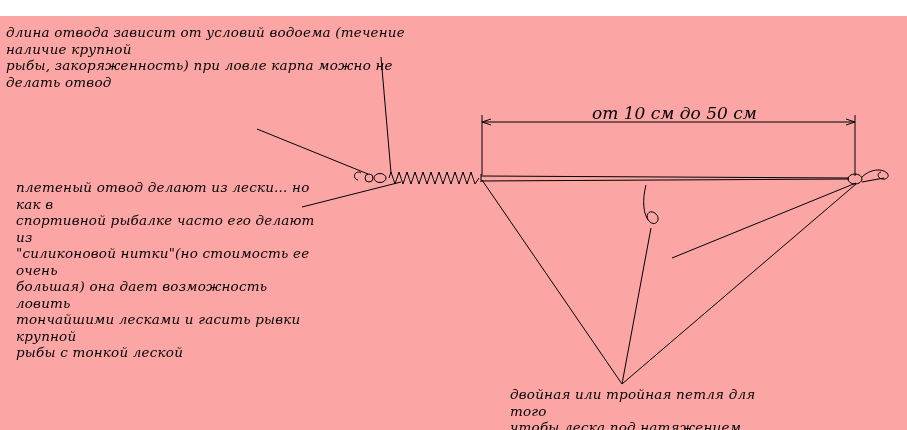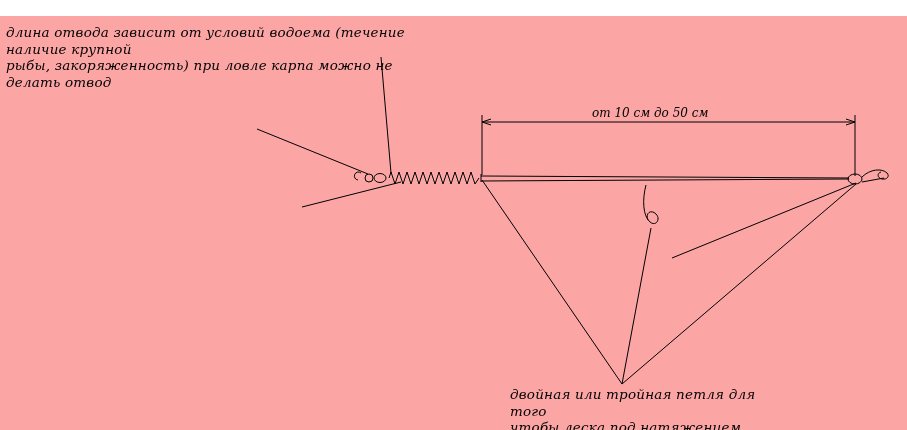--- a/index.html
+++ b/index.html
@@ -16,21 +16,21 @@
   }
   .note {
     position: absolute;
     font-size: 13.5px;
     line-height: 16.5px;
     white-space: pre-line;
     letter-spacing: 0.2px;
   }
   .dim-label {
     position: absolute;
-    font-size: 12px;
+    font-size: 17px;
     line-height: 14px;
     white-space: nowrap;
   }
   svg.drawing {
     position: absolute;
     left: 0; top: 0;
     width: 907px; height: 430px;
   }
   svg.drawing * { vector-effect: non-scaling-stroke; }
 </style>
@@ -91,20 +91,26 @@
     <g>
       <path d="M862,161 C870,153 882,152 887,157 C890,160 887,164 882,163 C877,162 877,157 881,156"></path>
       <line x1="862" y1="166" x2="884" y2="162"></line>
     </g>
   </svg>
 
   <div class="note" style="left:6px; top:8px; width:445px;">длина отвода зависит от условий водоема (течение наличие крупной
 рыбы,  закоряженность) при ловле карпа можно не делать отвод</div>
 
 
+  <div class="note" style="left:16px; top:163px; width:300px;">плетеный отвод делают из лески... но как в
+спортивной рыбалке часто его делают из
+"силиконовой нитки"(но стоимость ее очень
+большая) она дает возможность ловить
+тончайшими лесками и гасить рывки крупной
+рыбы с тонкой леской</div>
 
   <div class="dim-label" style="left:592px; top:90px;">от 10 см до 50 см</div>
 
 
   <div class="note" style="left:510px; top:370px; width:260px;">двойная или тройная петля для того
 чтобы леска под натяжением рыбы не
 розпуталась</div>
 
 </div>
 

